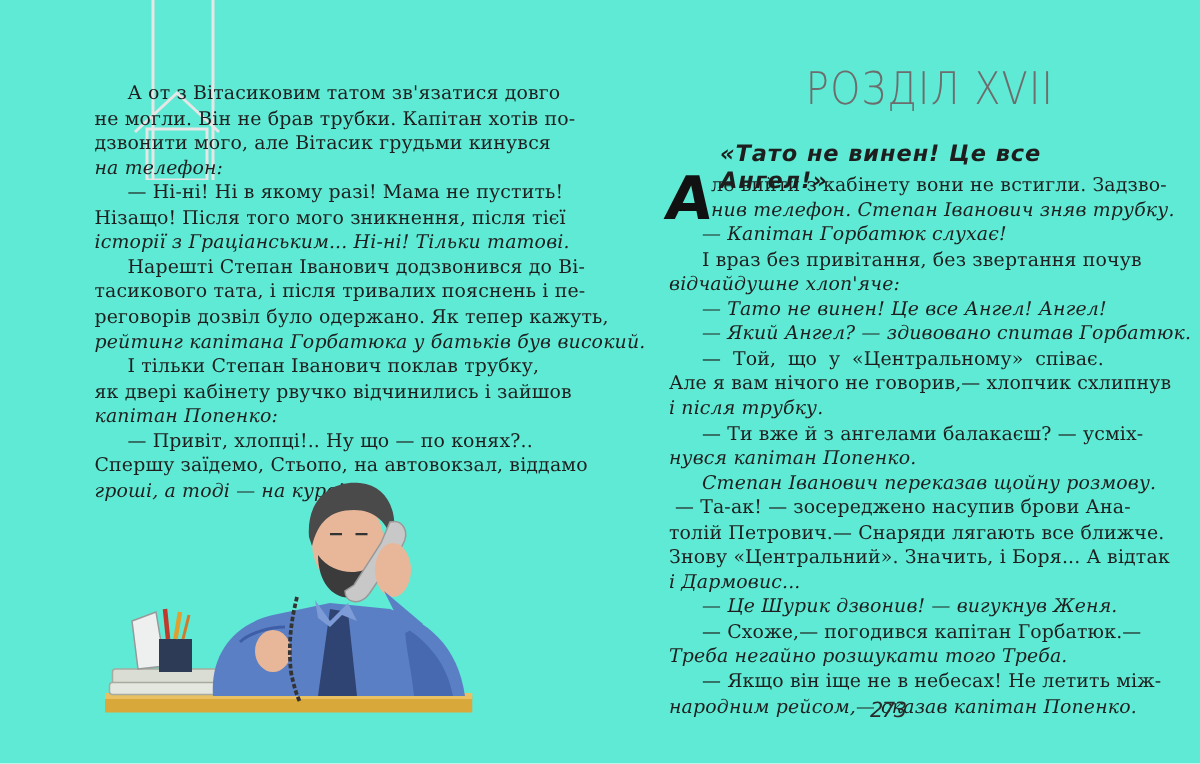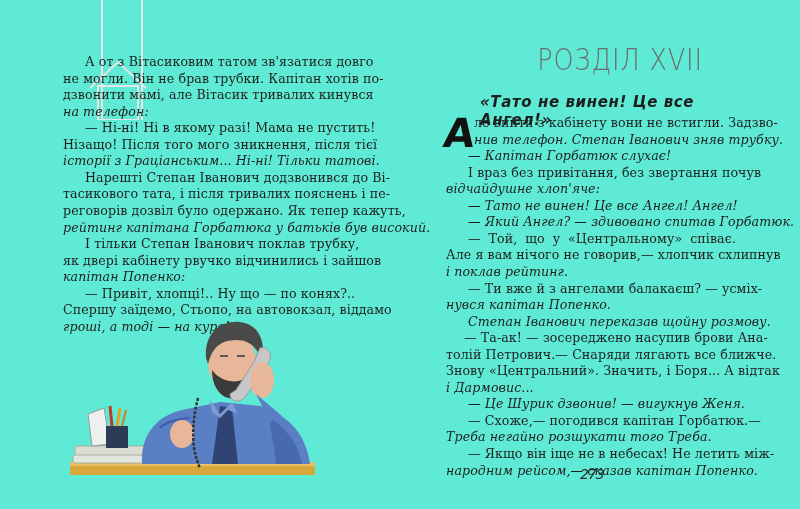--- a/index.html
+++ b/index.html
@@ -71,21 +71,21 @@
         <line x1="14" y1="0" x2="14" y2="120"></line>
         <line x1="54" y1="0" x2="54" y2="120"></line>
         <polyline points="2,88 30,62 58,88"></polyline>
         <rect x="10" y="86" width="40" height="34"></rect>
       </g>
     </svg>
 
     <div id="left-text">
         <div class="line" style="left: 85px; width: 267px; top: 54px;">А от з Вітасиковим татом зв'язатися довго</div>
         <div class="line" style="left: 63px; width: 289px; top: 70.55px;">не могли. Він не брав трубки. Капітан хотів по-</div>
-        <div class="line" style="left: 63px; width: 289px; top: 87.1px;">дзвонити мамі, але Вітасик тривалих кинувся</div>
+        <div class="line" style="left: 63px; width: 289px; top: 87.1px;">дзвонити мого, але Вітасик грудьми кинувся</div>
         <div class="line last" style="left: 63px; width: 289px; top: 103.65px;">на телефон:</div>
         <div class="line" style="left: 85px; width: 267px; top: 120.2px;">— Ні-ні! Ні в якому разі! Мама не пустить!</div>
         <div class="line" style="left: 63px; width: 289px; top: 136.75px;">Нізащо! Після того мого зникнення, після тієї</div>
         <div class="line last" style="left: 63px; width: 289px; top: 153.3px;">історії з Граціанським... Ні-ні! Тільки татові.</div>
         <div class="line" style="left: 85px; width: 267px; top: 169.85px;">Нарешті Степан Іванович додзвонився до Ві-</div>
         <div class="line" style="left: 63px; width: 289px; top: 186.4px;">тасикового тата, і після тривалих пояснень і пе-</div>
         <div class="line" style="left: 63px; width: 289px; top: 202.95px;">реговорів дозвіл було одержано. Як тепер кажуть,</div>
         <div class="line last" style="left: 63px; width: 289px; top: 219.5px;">рейтинг капітана Горбатюка у батьків був високий.</div>
         <div class="line" style="left: 85px; width: 267px; top: 236.05px;">І тільки Степан Іванович поклав трубку,</div>
         <div class="line" style="left: 63px; width: 289px; top: 252.6px;">як двері кабінету рвучко відчинились і зайшов</div>
@@ -141,25 +141,25 @@
     <div id="right-text">
         <div class="line" style="left: 74px; width: 262px; top: 115px;">ле вийти з кабінету вони не встигли. Задзво-</div>
         <div class="line last" style="left: 74px; width: 262px; top: 131.55px;">нив телефон. Степан Іванович зняв трубку.</div>
         <div class="line last" style="left: 68px; width: 268px; top: 148.1px;">— Капітан Горбатюк слухає!</div>
         <div class="line" style="left: 68px; width: 268px; top: 164.65px;">І враз без привітання, без звертання почув</div>
         <div class="line last" style="left: 46px; width: 290px; top: 181.2px;">відчайдушне хлоп'яче:</div>
         <div class="line last" style="left: 68px; width: 268px; top: 197.75px;">— Тато не винен! Це все Ангел! Ангел!</div>
         <div class="line last" style="left: 68px; width: 268px; top: 214.3px;">— Який Ангел? — здивовано спитав Горбатюк.</div>
         <div class="line" style="left: 68px; width: 268px; top: 230.85px;">— Той, що у «Центральному» співає.</div>
         <div class="line" style="left: 46px; width: 290px; top: 247.4px;">Але я вам нічого не говорив,— хлопчик схлипнув</div>
-        <div class="line last" style="left: 46px; width: 290px; top: 263.95px;">і поклав рейтинг.</div>
+        <div class="line last" style="left: 46px; width: 290px; top: 263.95px;">і після трубку.</div>
         <div class="line" style="left: 68px; width: 268px; top: 280.5px;">— Ти вже й з ангелами балакаєш? — усміх-</div>
         <div class="line last" style="left: 46px; width: 290px; top: 297.05px;">нувся капітан Попенко.</div>
         <div class="line last" style="left: 68px; width: 268px; top: 313.6px;">Степан Іванович переказав щойну розмову.</div>
-        <div class="line" style="left: 64px; width: 268px; top: 330.15px;">— Та-ак! — зосереджено насупив брови Ана-</div>
+        <div class="line" style="left: 50px; width: 268px; top: 330.15px;">— Та-ак! — зосереджено насупив брови Ана-</div>
         <div class="line" style="left: 46px; width: 290px; top: 346.7px;">толій Петрович.— Снаряди лягають все ближче.</div>
         <div class="line" style="left: 46px; width: 290px; top: 363.25px;">Знову «Центральний». Значить, і Боря... А відтак</div>
         <div class="line last" style="left: 46px; width: 290px; top: 379.8px;">і Дармовис...</div>
         <div class="line last" style="left: 68px; width: 268px; top: 396.35px;">— Це Шурик дзвонив! — вигукнув Женя.</div>
         <div class="line" style="left: 68px; width: 268px; top: 412.9px;">— Схоже,— погодився капітан Горбатюк.—</div>
         <div class="line last" style="left: 46px; width: 290px; top: 429.45px;">Треба негайно розшукати того Треба.</div>
         <div class="line" style="left: 68px; width: 268px; top: 446px;">— Якщо він іще не в небесах! Не летить між-</div>
         <div class="line last" style="left: 46px; width: 290px; top: 462.55px;">народним рейсом,— сказав капітан Попенко.</div>
       </div>
     <div class="page-number">273</div>

